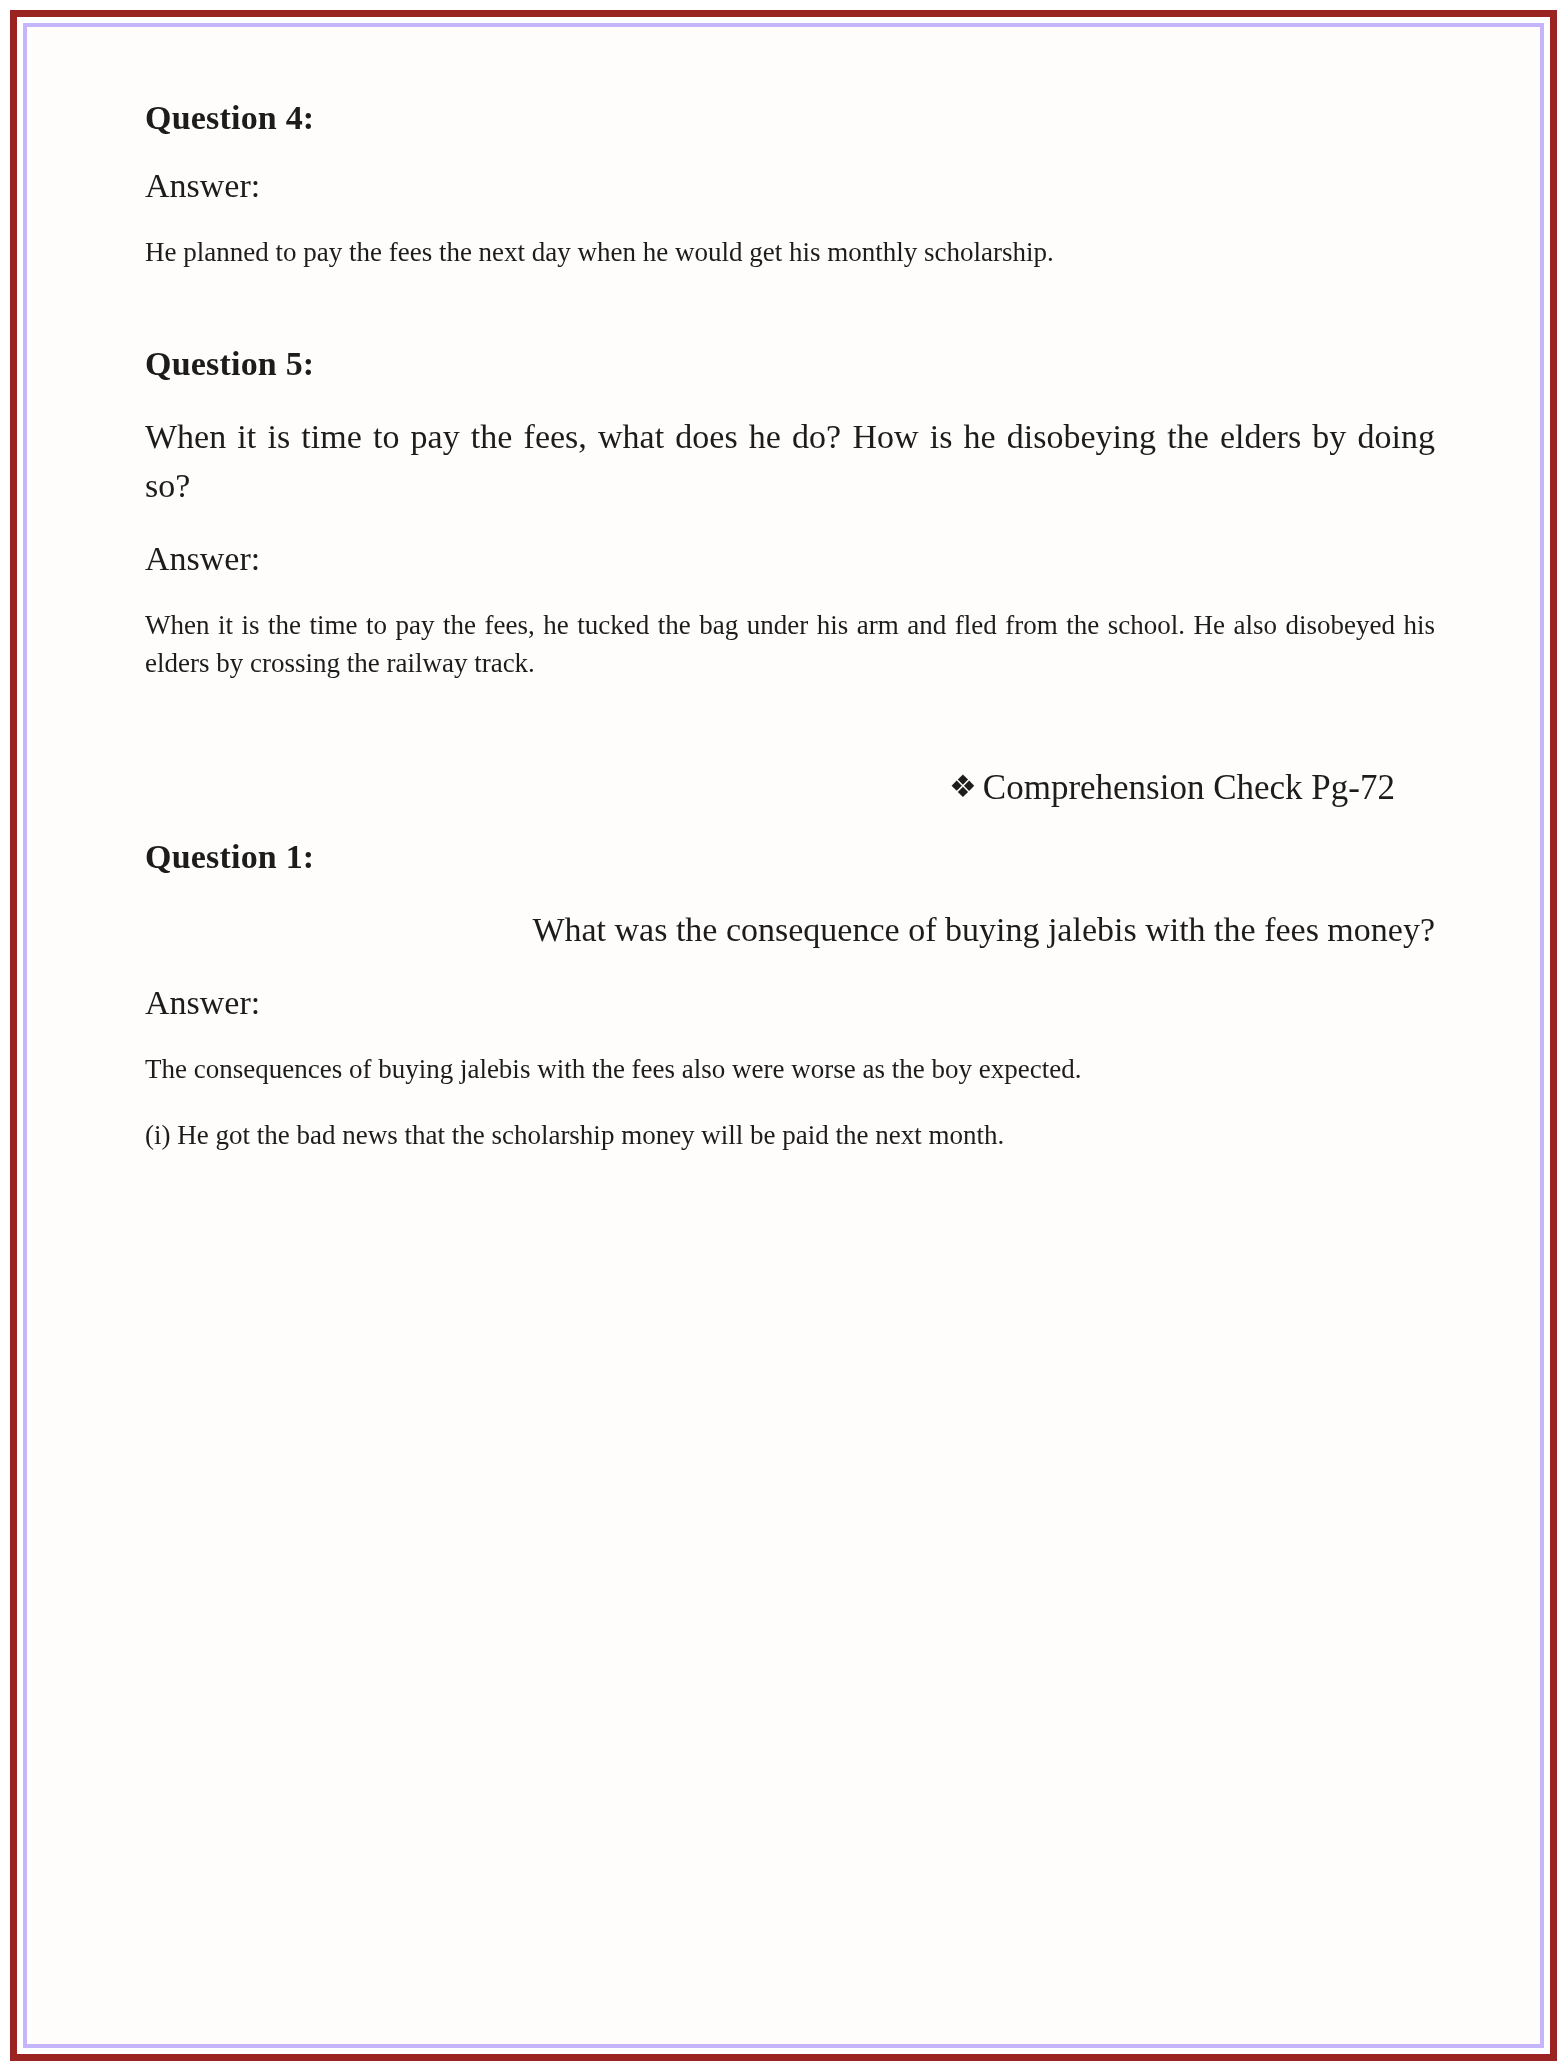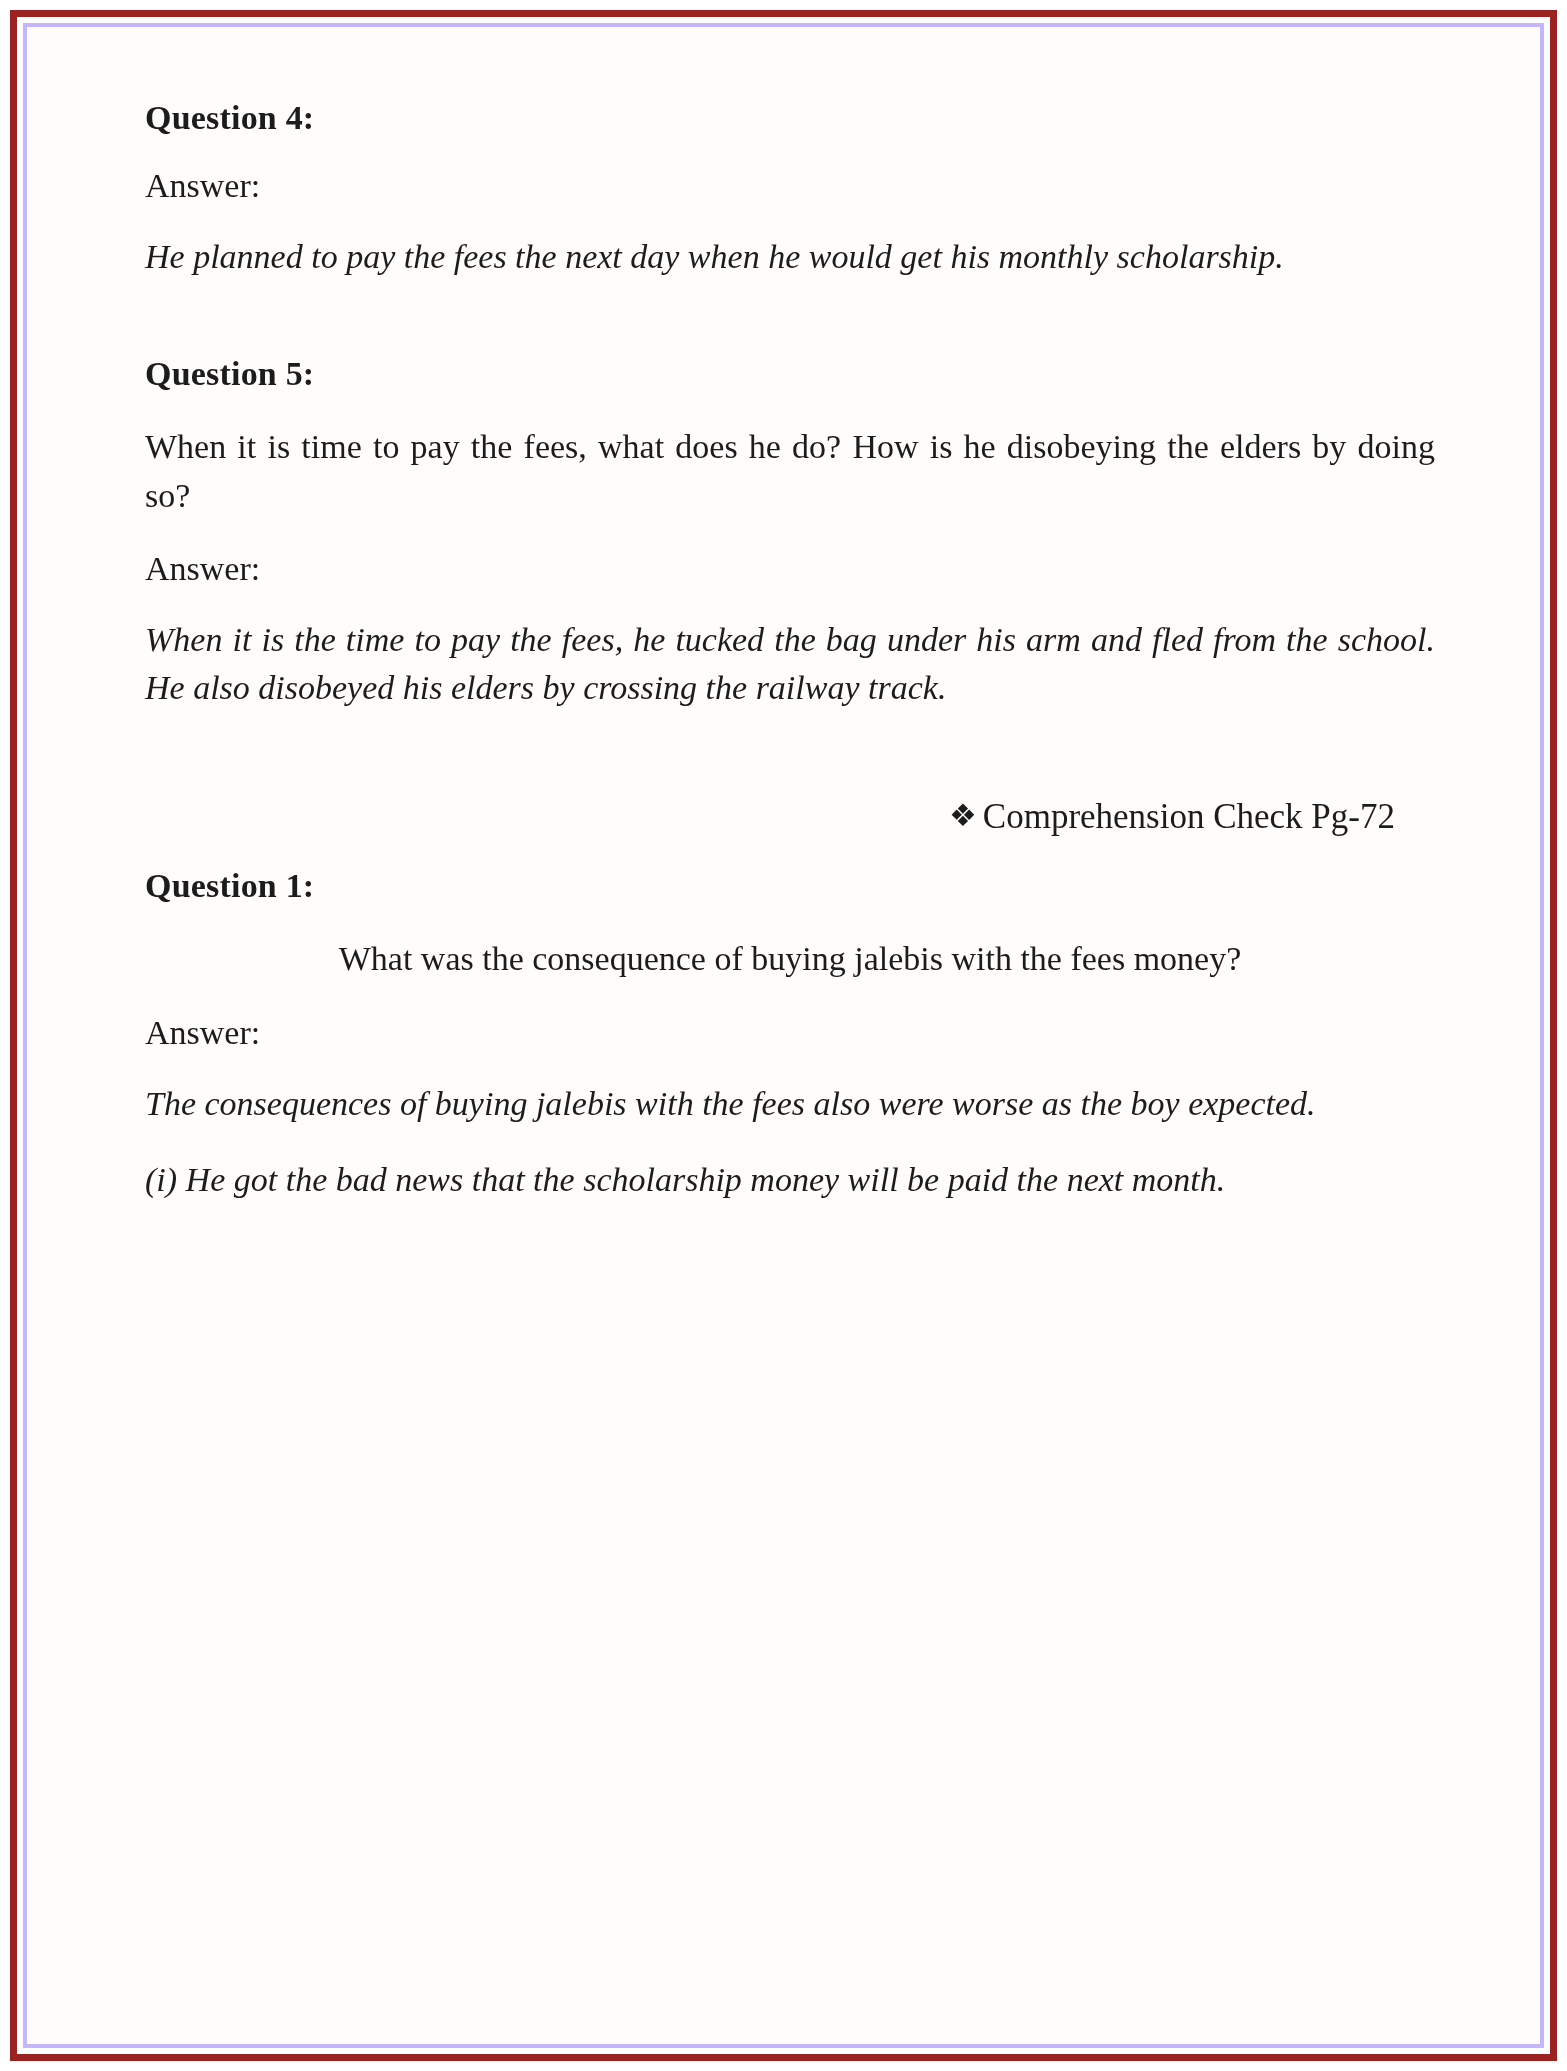--- a/index.html
+++ b/index.html
@@ -52,25 +52,24 @@
     line-height: 1.42;
   }
   .a-head {
     font-size: 34px;
     margin: 0 0 28px 0;
   }
   .a-head b {
     font-weight: normal;
   }
   .a-text {
-    font-size: 34px;
+    font-size: 27px;
     margin: 0 0 28px 0;
     text-align: justify;
     line-height: 1.42;
-    font-style: italic;
   }
   .a-text.last {
     margin-bottom: 0;
   }
   .block {
     margin-bottom: 0;
   }
   .gap-lg {
     height: 74px;
   }
@@ -80,21 +79,21 @@
     font-size: 35px;
     margin: 11px 0 30px 0;
     padding-right: 40px;
   }
   .section-title .bullet {
     font-size: 31px;
     margin-right: 6px;
     vertical-align: 2px;
   }
   .tight {
-    text-align: center;
+    text-align: right;
   }
 </style>
 </head>
 <body>
 
 <div class="page">
   <div class="outer-border">
     <div class="inner-border">
       <div class="content">
 

